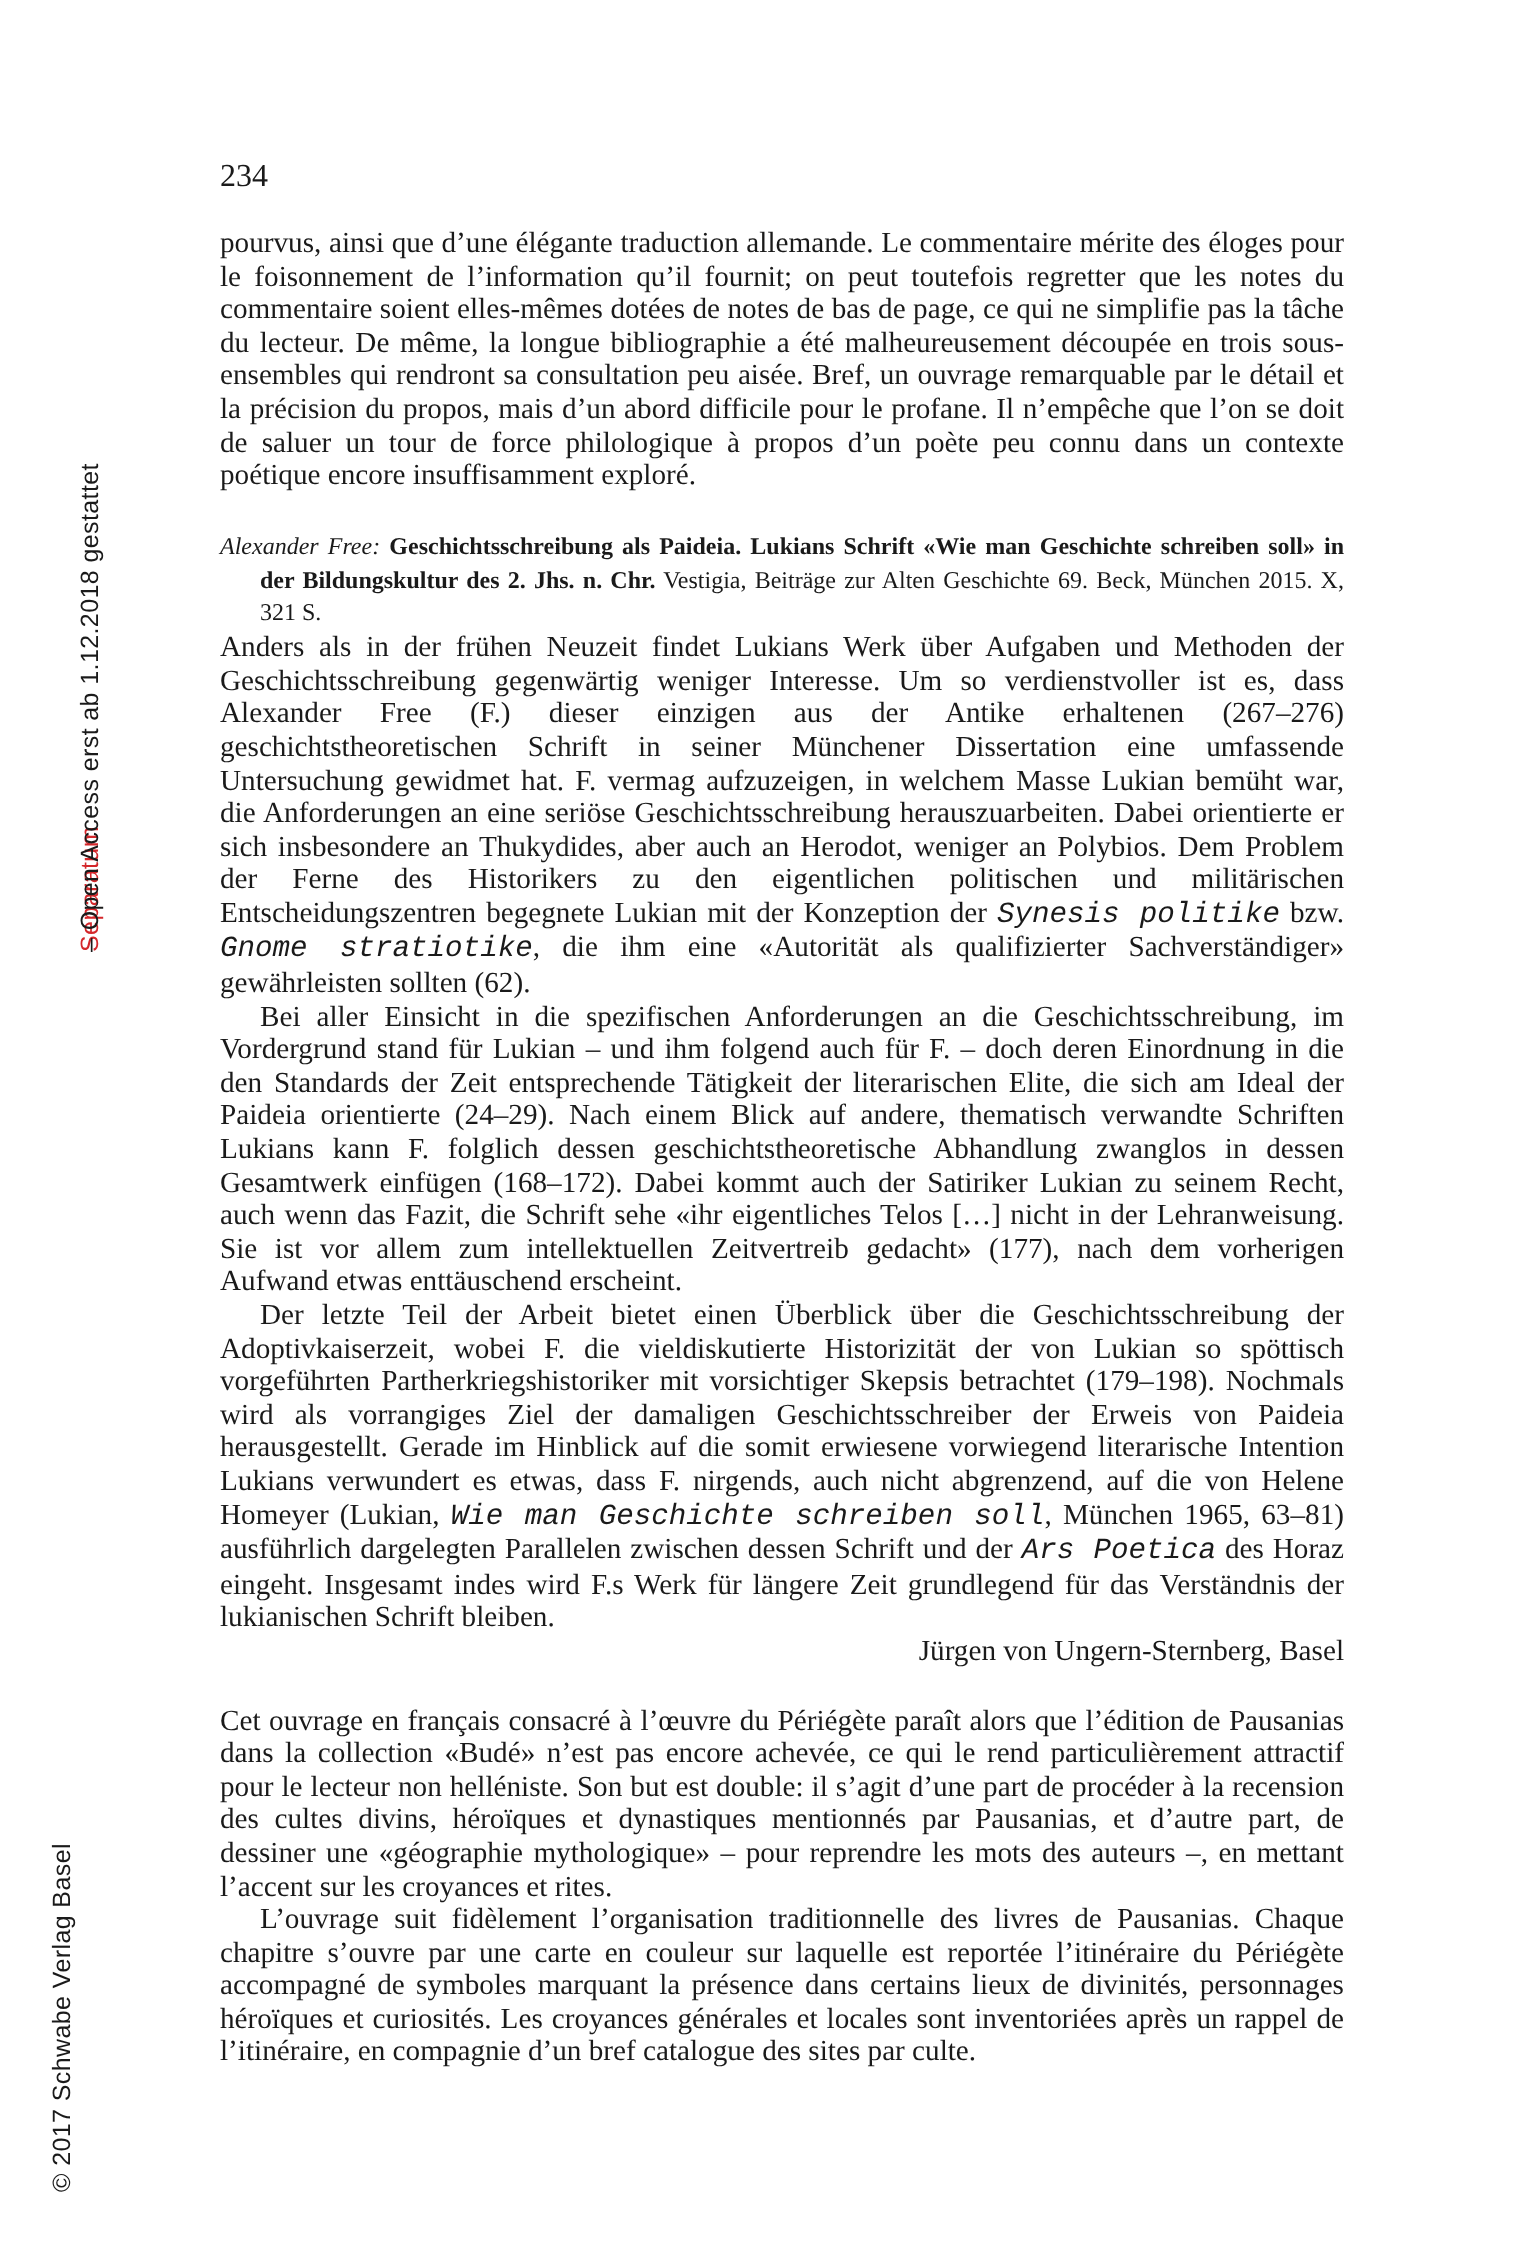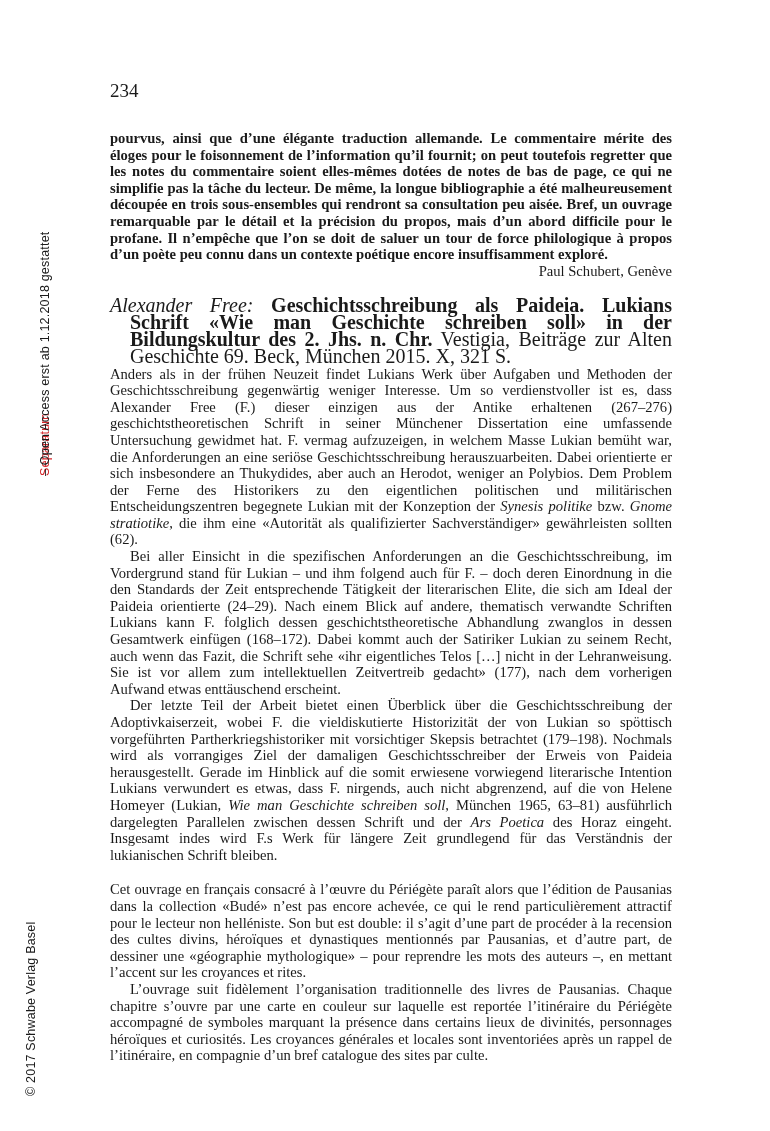--- a/index.html
+++ b/index.html
@@ -46,21 +46,21 @@
   }
   .content {
     position: absolute;
     left: 110px;
     top: 80px;
     width: 562px;
   }
   .runhead {
     position: relative;
     height: 20px;
-    font-size: 19px;
+    font-size: 16px;
   }
   .runhead .folio {
     position: absolute;
     left: 0;
     top: 0;
   }
   .runhead .title {
     position: absolute;
     left: 0;
     top: 0;
@@ -71,51 +71,50 @@
   }
   p {
     margin: 0;
     font-size: 14.6px;
     line-height: 16.6px;
     text-align: justify;
     text-justify: inter-word;
     hyphens: manual;
   }
   p.first {
-    margin-top: 30px;
-    font-weight: bold;
+    margin-top: 14px;
   }
   p.ind {
     text-indent: 20px;
   }
   p.sig {
     text-align: right;
     margin-top: 0px;
   }
   .review {
     margin-top: 18px;
   }
   .head {
-    font-size: 20px;
+    font-size: 12px;
     line-height: 16.8px;
     text-align: justify;
   }
   .head .au {
     font-style: italic;
   }
   .head .ti {
     font-weight: bold;
   }
   .head .rest {
   }
   .hang {
     padding-left: 20px;
     text-indent: -20px;
   }
-  i { font-style: italic; }
+  i { font-style: italic; font-family: Liberation Mono, monospace; }
   .body-block {
     margin-top: 1px;
   }
 </style>
 </head>
 <body>
 
 <div class="page">
 
   <div class="sidemark">
@@ -126,33 +125,33 @@
     <span class="lower">© 2017 Schwabe Verlag Basel</span>
   </div>
 
   <div class="content">
 
     <div class="runhead">
       <span class="folio">234</span>
     </div>
 
     <p class="first">pourvus, ainsi que d’une élégante traduction allemande. Le commentaire mérite des éloges pour le foisonnement de l’information qu’il fournit; on peut toutefois regretter que les notes du commentaire soient elles-mêmes dotées de notes de bas de page, ce qui ne simplifie pas la tâche du lecteur. De même, la longue bibliographie a été malheureusement découpée en trois sous-ensembles qui rendront sa consultation peu aisée. Bref, un ouvrage remarquable par le détail et la précision du propos, mais d’un abord difficile pour le profane. Il n’empêche que l’on se doit de saluer un tour de force philologique à propos d’un poète peu connu dans un contexte poétique encore insuffisamment exploré.</p>
-    <p class="sig">Paul Schubert, Genève</p>
 
     <div class="review">
       <div class="head hang">
         <span class="au">Alexander Free:</span>
         <span class="ti">Geschichtsschreibung als Paideia. Lukians Schrift «Wie man Geschichte schreiben soll» in der Bildungskultur des 2. Jhs. n. Chr.</span>
         <span class="rest">Vestigia, Beiträge zur Alten Geschichte 69. Beck, München 2015. X, 321 S.</span>
       </div>
       <div class="body-block">
         <p>Anders als in der frühen Neuzeit findet Lukians Werk über Aufgaben und Methoden der Geschichtsschreibung gegenwärtig weniger Interesse. Um so verdienstvoller ist es, dass Alexander Free (F.) dieser einzigen aus der Antike erhaltenen (267–276) geschichtstheoretischen Schrift in seiner Münchener Dissertation eine umfassende Untersuchung gewidmet hat. F. vermag aufzuzeigen, in welchem Masse Lukian bemüht war, die Anforderungen an eine seriöse Geschichtsschreibung herauszuarbeiten. Dabei orientierte er sich insbesondere an Thukydides, aber auch an Herodot, weniger an Polybios. Dem Problem der Ferne des Historikers zu den eigentlichen politischen und militärischen Entscheidungszentren begegnete Lukian mit der Konzeption der <i>Synesis politike</i> bzw. <i>Gnome stratiotike</i>, die ihm eine «Autorität als qualifizierter Sachverständiger» gewährleisten sollten (62).</p>
         <p class="ind">Bei aller Einsicht in die spezifischen Anforderungen an die Geschichtsschreibung, im Vordergrund stand für Lukian – und ihm folgend auch für F. – doch deren Einordnung in die den Standards der Zeit entsprechende Tätigkeit der literarischen Elite, die sich am Ideal der Paideia orientierte (24–29). Nach einem Blick auf andere, thematisch verwandte Schriften Lukians kann F. folglich dessen geschichtstheoretische Abhandlung zwanglos in dessen Gesamtwerk einfügen (168–172). Dabei kommt auch der Satiriker Lukian zu seinem Recht, auch wenn das Fazit, die Schrift sehe «ihr eigentliches Telos […] nicht in der Lehranweisung. Sie ist vor allem zum intellektuellen Zeitvertreib gedacht» (177), nach dem vorherigen Aufwand etwas enttäuschend erscheint.</p>
         <p class="ind">Der letzte Teil der Arbeit bietet einen Überblick über die Geschichtsschreibung der Adoptivkaiserzeit, wobei F. die vieldiskutierte Historizität der von Lukian so spöttisch vorgeführten Partherkriegshistoriker mit vorsichtiger Skepsis betrachtet (179–198). Nochmals wird als vorrangiges Ziel der damaligen Geschichtsschreiber der Erweis von Paideia herausgestellt. Gerade im Hinblick auf die somit erwiesene vorwiegend literarische Intention Lukians verwundert es etwas, dass F. nirgends, auch nicht abgrenzend, auf die von Helene Homeyer (Lukian, <i>Wie man Geschichte schreiben soll</i>, München 1965, 63–81) ausführlich dargelegten Parallelen zwischen dessen Schrift und der <i>Ars Poetica</i> des Horaz eingeht. Insgesamt indes wird F.s Werk für längere Zeit grundlegend für das Verständnis der lukianischen Schrift bleiben.</p>
       </div>
+      <p class="sig">Jürgen von Ungern-Sternberg, Basel</p>
     </div>
 
     <div class="review">
       <div class="body-block">
         <p>Cet ouvrage en français consacré à l’œuvre du Périégète paraît alors que l’édition de Pausanias dans la collection «Budé» n’est pas encore achevée, ce qui le rend particulièrement attractif pour le lecteur non helléniste. Son but est double: il s’agit d’une part de procéder à la recension des cultes divins, héroïques et dynastiques mentionnés par Pausanias, et d’autre part, de dessiner une «géographie mythologique» – pour reprendre les mots des auteurs –, en mettant l’accent sur les croyances et rites.</p>
         <p class="ind">L’ouvrage suit fidèlement l’organisation traditionnelle des livres de Pausanias. Chaque chapitre s’ouvre par une carte en couleur sur laquelle est reportée l’itinéraire du Périégète accompagné de symboles marquant la présence dans certains lieux de divinités, personnages héroïques et curiosités. Les croyances générales et locales sont inventoriées après un rappel de l’itinéraire, en compagnie d’un bref catalogue des sites par culte.</p>
       </div>
     </div>
 
   </div>

